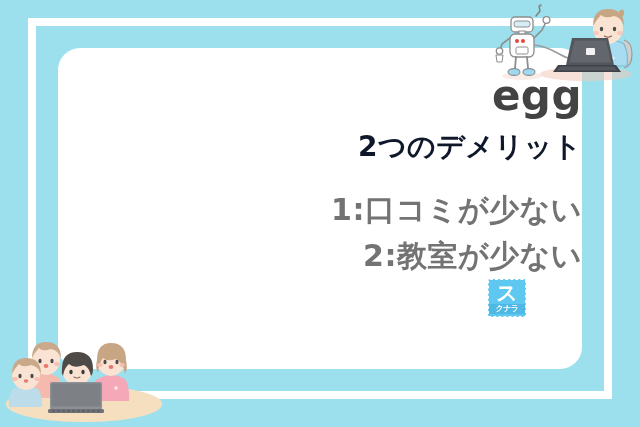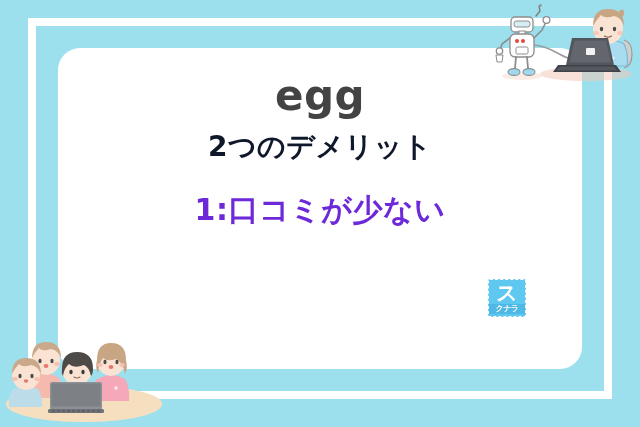--- a/index.html
+++ b/index.html
@@ -52,21 +52,21 @@
     background: #ffffff;
     border-radius: 22px;
   }
 
   
   .text-block {
     position: absolute;
     left: 0;
     right: 0;
     top: 26px;
-    text-align: center;
+    text-align: right;
     user-select: none;
   }
 
   .title-egg {
     font-size: 42px;
     font-weight: 700;
     color: #434343;
     letter-spacing: 0.5px;
     line-height: 1.05;
     margin: 0;
@@ -82,21 +82,21 @@
   }
 
   .reason-list {
     list-style: none;
     margin: 24px 0 0 0;
     padding: 0;
   }
   .reason-list li {
     font-size: 30px;
     font-weight: 700;
-    color: #6d28d9;
+    color: #737373;
     line-height: 1.55;
     letter-spacing: 0.5px;
   }
 
   
   .logo {
     position: absolute;
     right: 56px;
     bottom: 52px;
     width: 38px;
@@ -157,20 +157,21 @@
 
   <div class="card">
 
     <div class="text-block">
       <h1 class="title-egg">egg</h1>
 
       <h2 class="subtitle">2つのデメリット</h2>
 
       <ul class="reason-list">
         <li>1:口コミが少ない</li>
+        <li>2:教室が少ない</li>
       </ul>
     </div>
 
     <div class="logo">
       <span class="logo-main">ス</span>
       <span class="logo-sub">クナラ</span>
     </div>
 
   </div>
 

